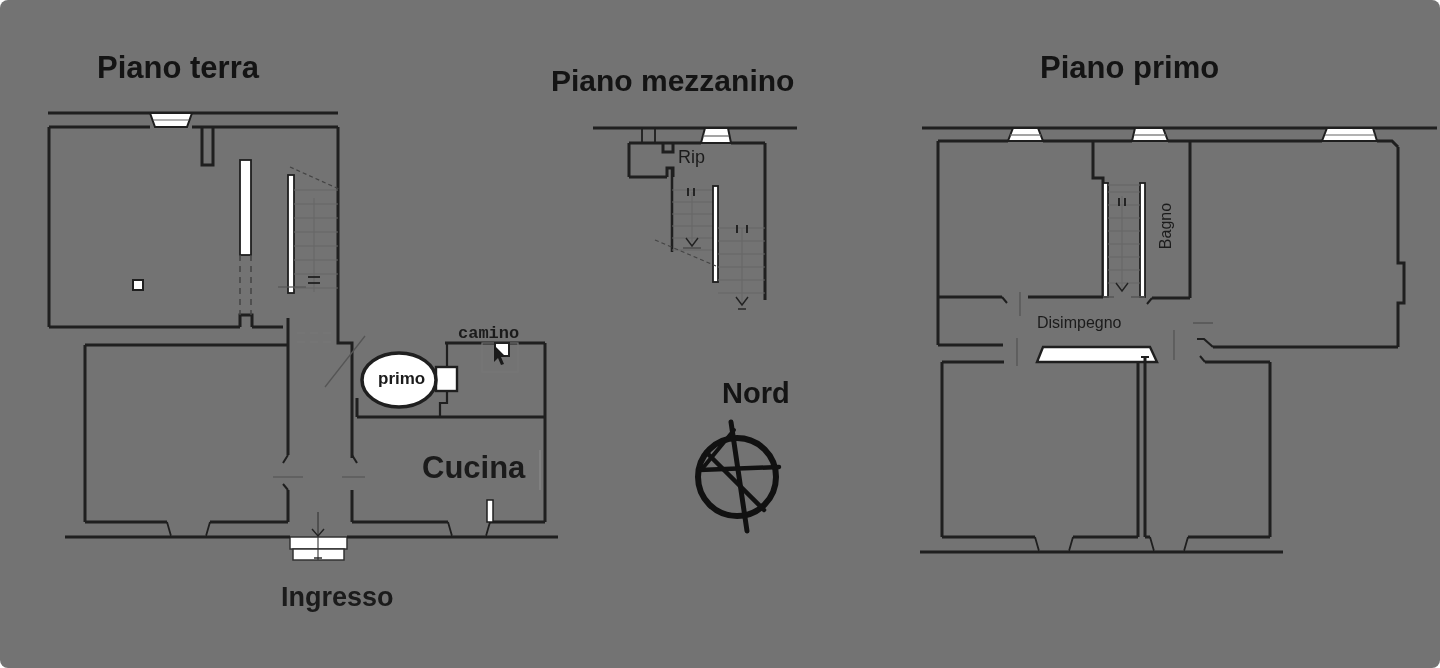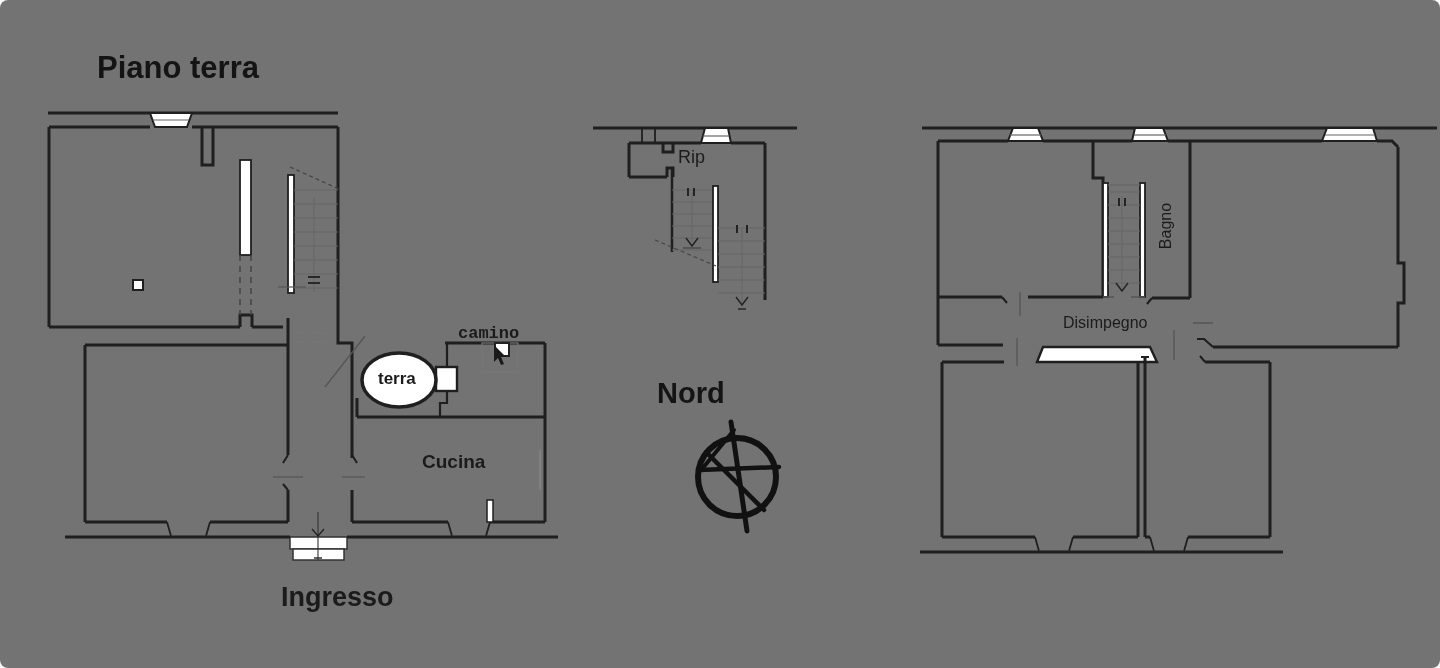--- a/index.html
+++ b/index.html
@@ -8,27 +8,27 @@
     font-family:"Liberation Sans","DejaVu Sans",sans-serif;
     border-radius:8px;
   }
   #plan-svg{position:absolute;left:0;top:0;}
   .lbl{position:absolute;color:#1b1b1b;white-space:nowrap;line-height:1;}
   .title{font-weight:bold;font-size:31px;color:#141414;letter-spacing:0px;}
   .room-bold{font-weight:bold;}
   #t-ground{left:97px;top:52px;}
   #t-mezz{left:551px;top:66px;font-size:30px;}
   #t-first{left:1040px;top:52px;}
-  #nord-label{left:657px;top:379px;font-weight:bold;font-size:29px;color:#141414;}
+  #nord-label{left:722px;top:379px;font-weight:bold;font-size:29px;color:#141414;}
   #rip-label{left:635px;top:148px;font-size:18px;margin-left:43px;}
   #camino-label{left:458px;top:325px;font-size:17px;font-family:Liberation Mono, monospace;}
   #forno-label{left:378px;top:370px;font-size:17px;}
-  #cucina-label{left:422px;top:452px;font-size:19px;}
+  #cucina-label{left:422px;top:452px;font-size:31px;}
   #ingresso-label{left:281px;top:584px;font-size:27px;}
-  #disimpegno-label{left:1063px;top:315px;font-size:16px;}
+  #disimpegno-label{left:1037px;top:315px;font-size:16px;}
   #bagno-label{left:1166px;top:226px;font-size:16px;transform:translate(-50%,-50%) rotate(-90deg);}
 </style>
 </head>
 <body>
 
 <div id="stage">
 
   <svg id="plan-svg" width="1440" height="668" viewBox="0 0 1440 668">
 
     <g stroke="#1f1f1f" fill="none" stroke-linecap="butt">
@@ -215,23 +215,25 @@
       <path d="M731,422 L747,531" stroke-width="5"></path>
       <path d="M699,470 L779,467" stroke-width="4.5"></path>
       <path d="M706,452 L764,510" stroke-width="4.5"></path>
       <path d="M734,430 L702,469" stroke-width="4"></path>
     </g>
 
     <polygon points="494,345 494,362 498,358 501,365 504,364 501,357 506,357" fill="#1a1a1a"></polygon>
   </svg>
 
   <div class="lbl title" id="t-ground">Piano terra</div>
+  <div class="lbl title" id="t-mezz">Piano mezzanino</div>
+  <div class="lbl title" id="t-first">Piano primo</div>
 
   <div class="lbl" id="nord-label">Nord</div>
 
   <div class="lbl" id="rip-label">Rip</div>
   <div class="lbl room-bold" id="camino-label">camino</div>
-  <div class="lbl room-bold" id="forno-label">terra</div>
+  <div class="lbl room-bold" id="forno-label">primo</div>
   <div class="lbl room-bold" id="cucina-label">Cucina</div>
   <div class="lbl room-bold" id="ingresso-label">Ingresso</div>
   <div class="lbl" id="disimpegno-label">Disimpegno</div>
   <div class="lbl" id="bagno-label">Bagno</div>
 </div>
 
 </body></html>

